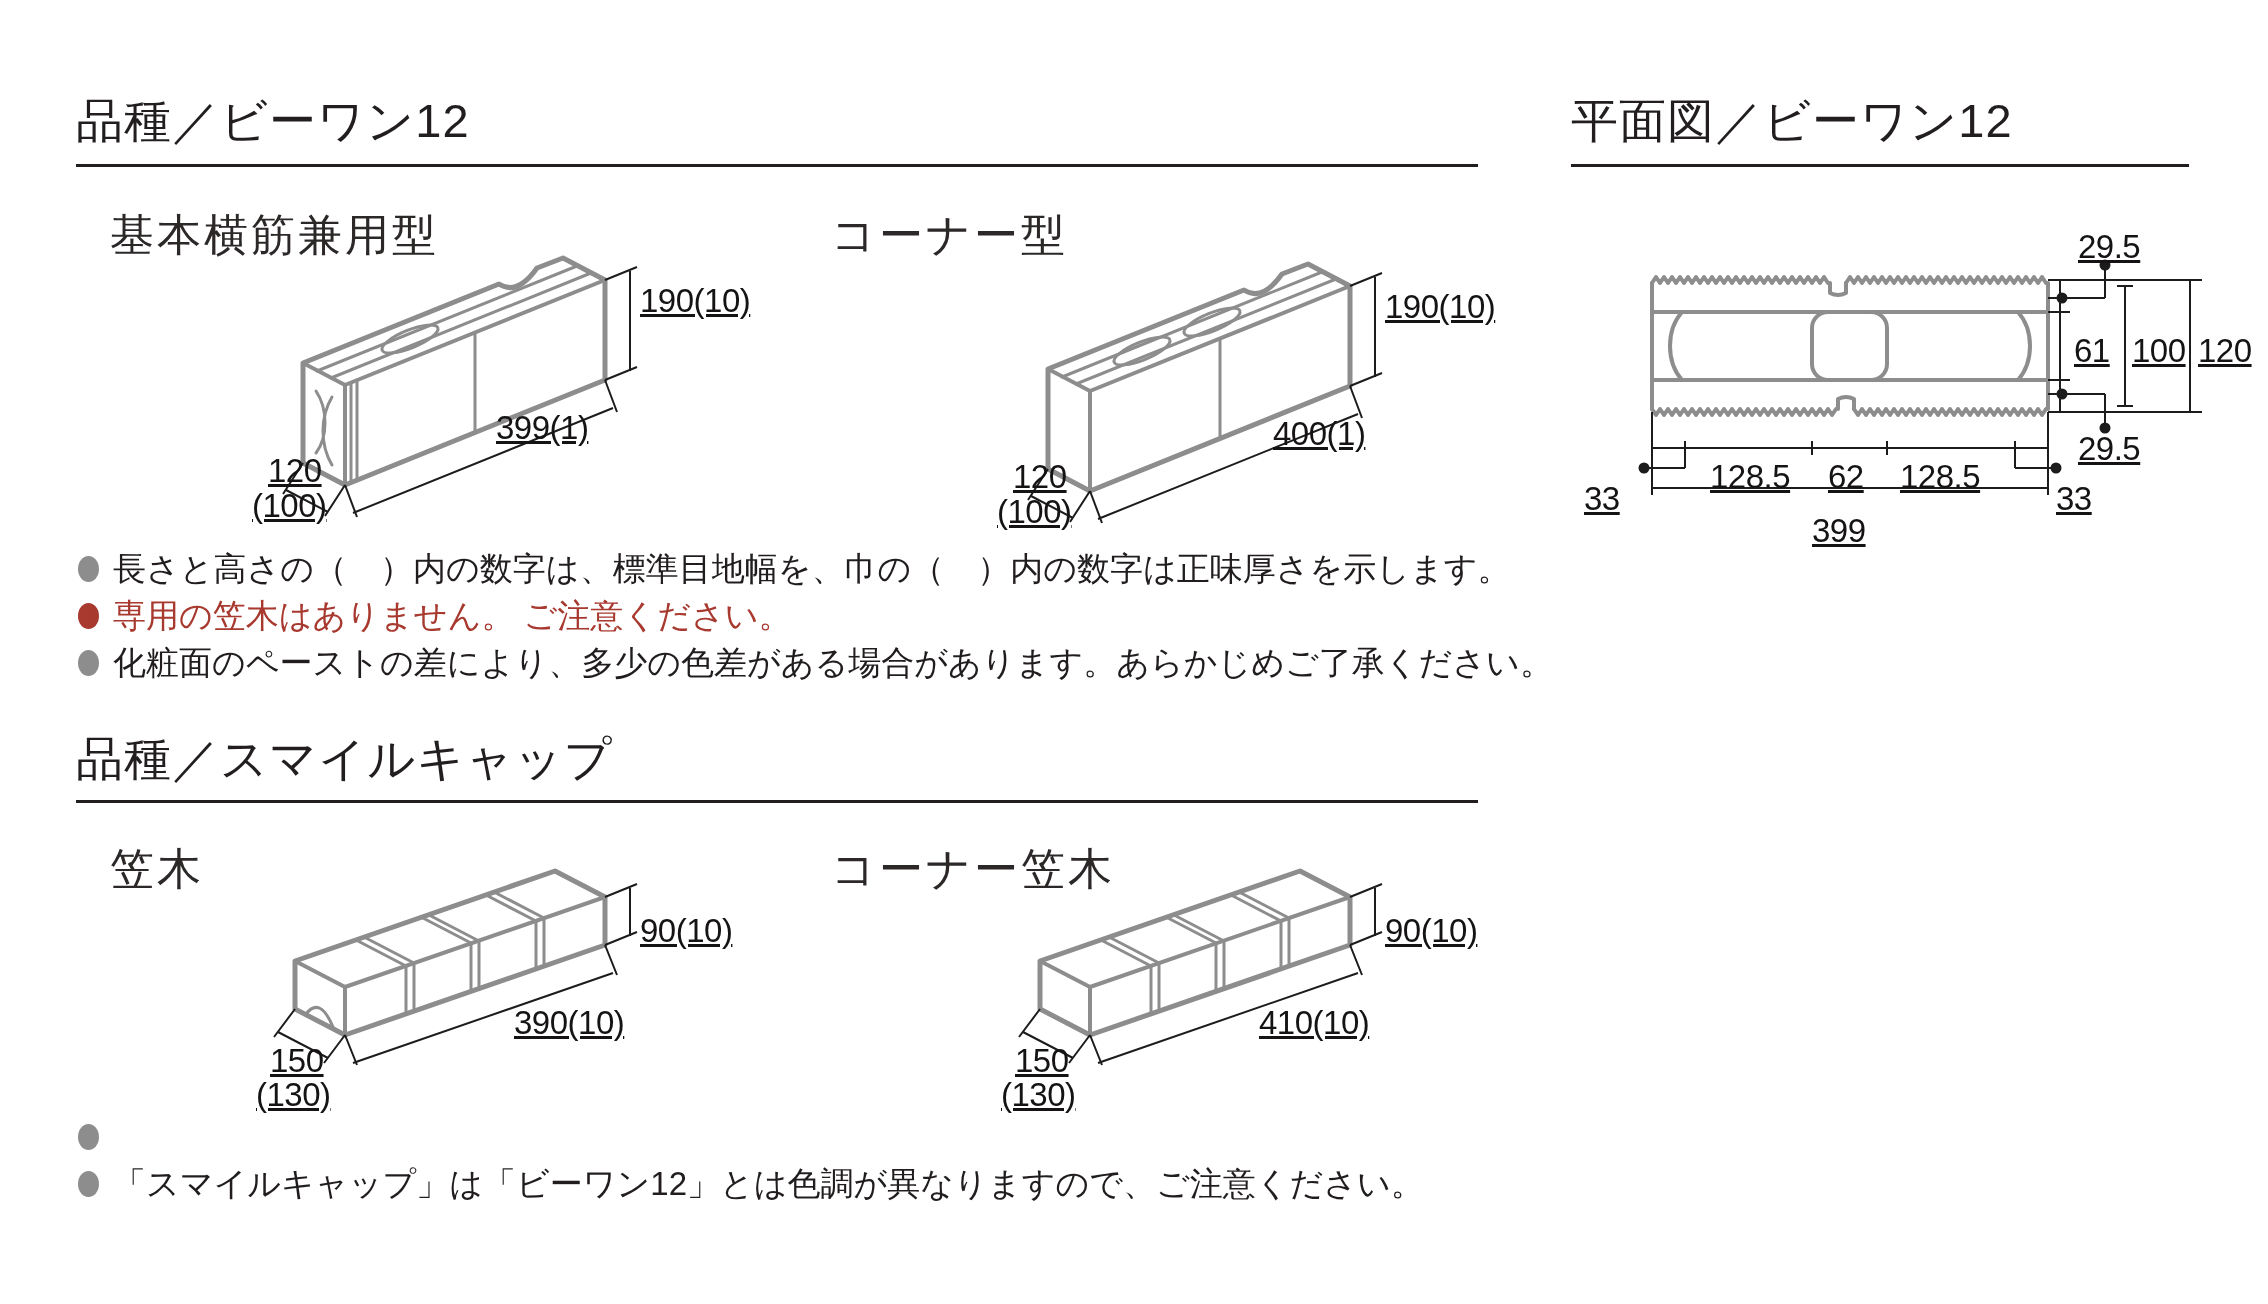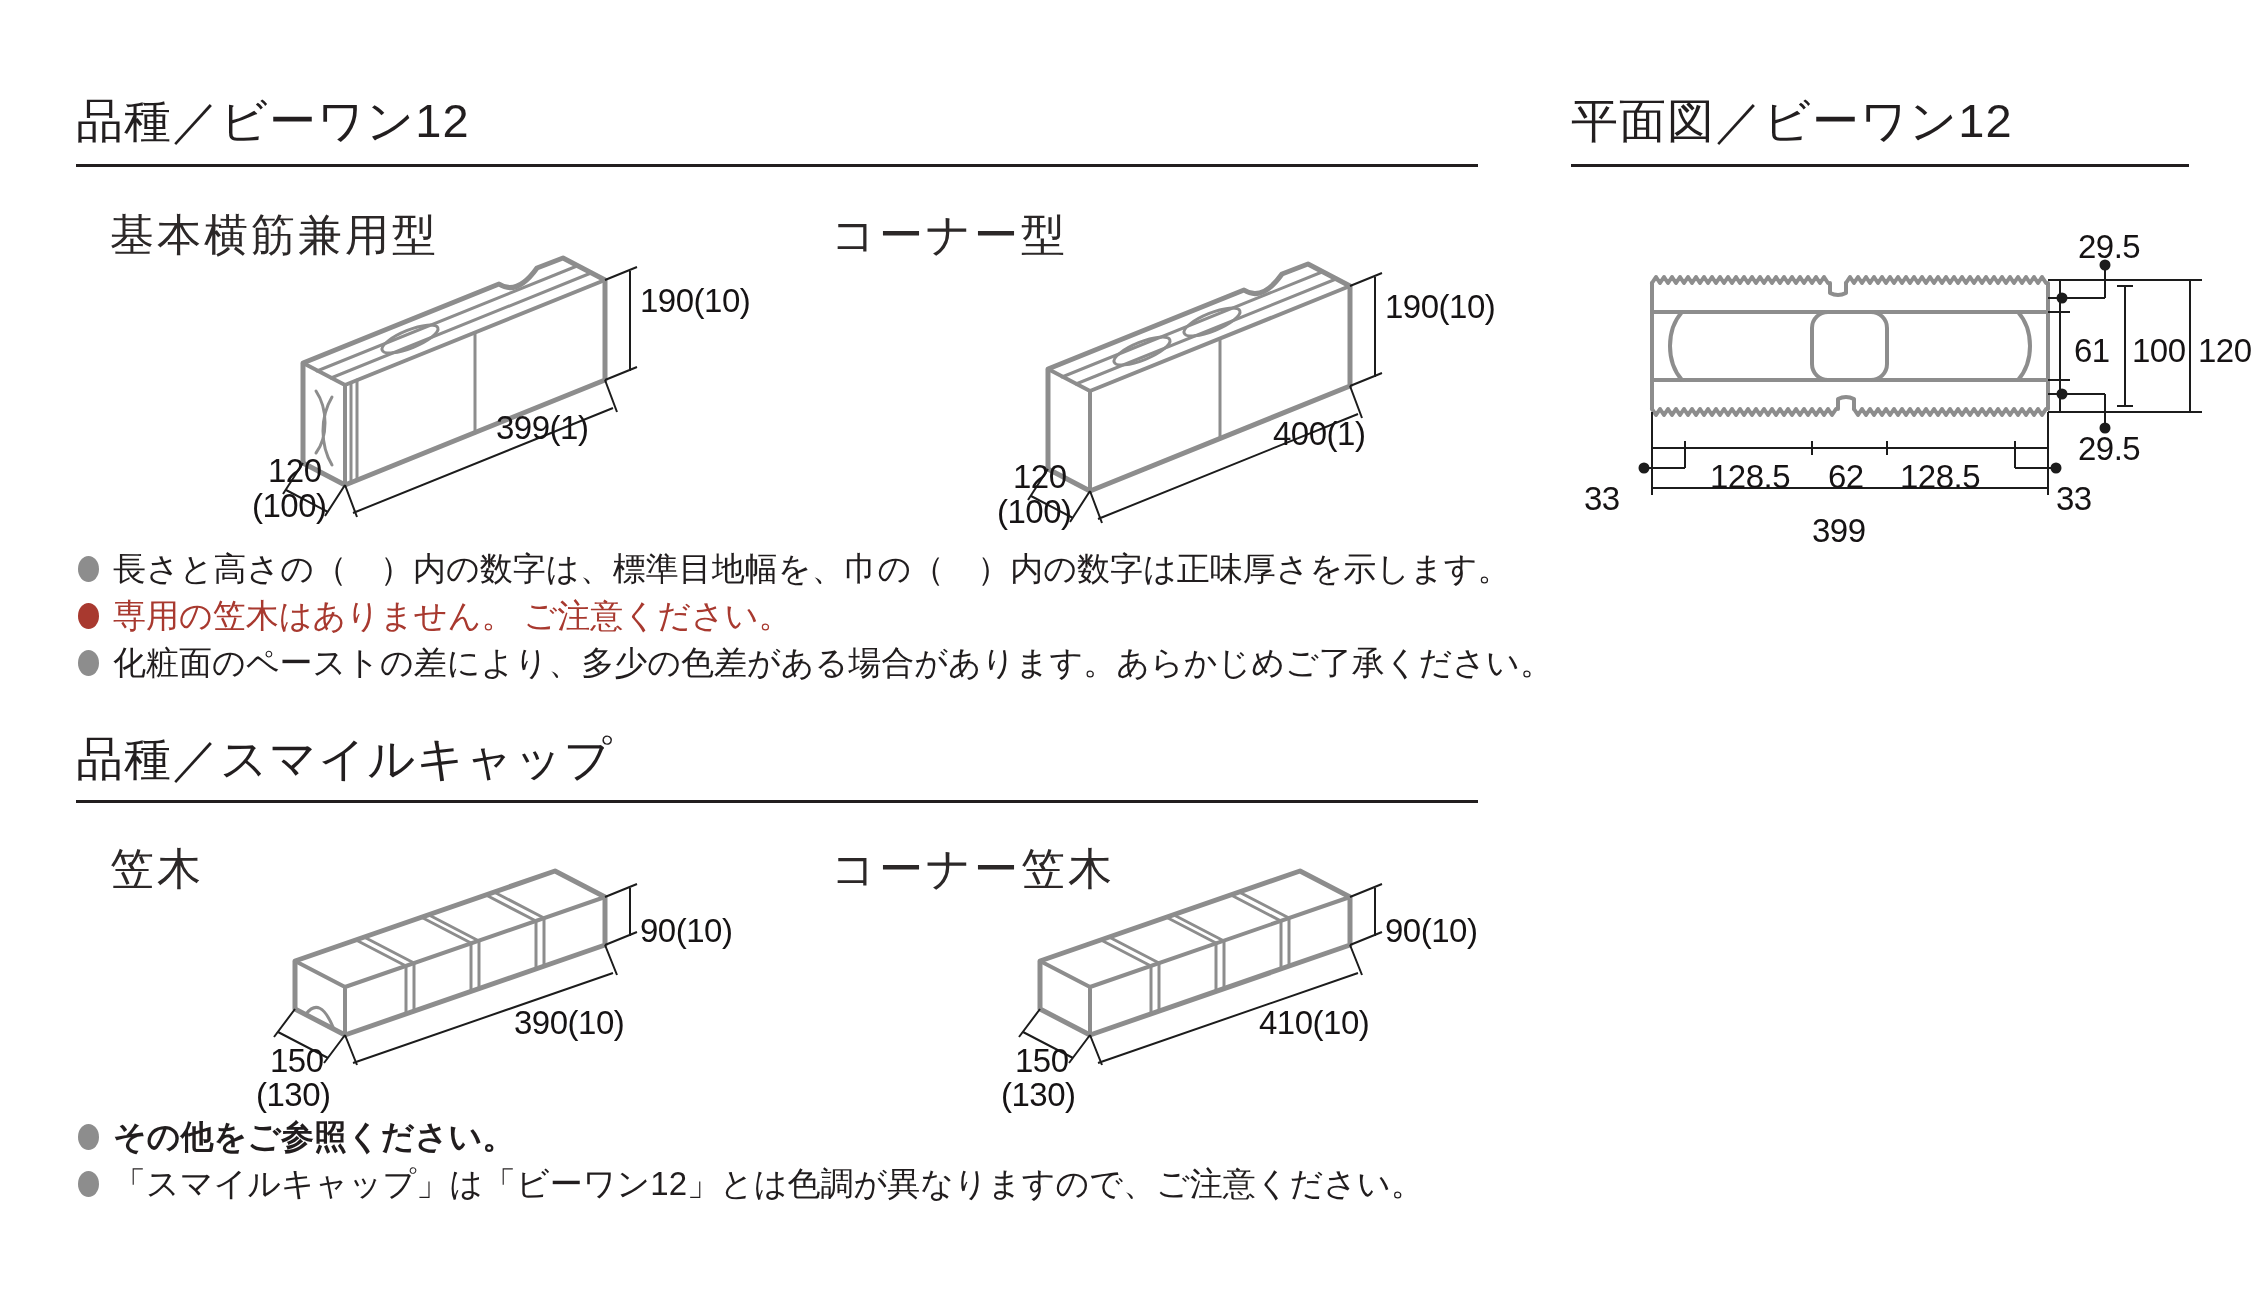--- a/index.html
+++ b/index.html
@@ -13,20 +13,21 @@
     letter-spacing:1px;white-space:nowrap;
   }
   .rule{position:absolute;height:3px;background:#221e1f;}
   .variant{
     position:absolute;font-size:44px;font-weight:400;color:#2c2828;
     letter-spacing:3px;white-space:nowrap;margin-left:34px;
   }
   .dim{
     position:absolute;font-size:33px;color:#161314;white-space:nowrap;
     letter-spacing:-0.5px;
+    text-decoration:underline;
   }
   .note{
     position:absolute;font-size:33px;color:#211d1e;white-space:nowrap;
     display:flex;align-items:center;height:40px;
   }
   .note .b{
     width:21px;height:26px;border-radius:50%;margin-right:14px;
     background:#8d8d8d;flex:0 0 auto;
   }
   .note.red{color:#a8392f;}
@@ -145,21 +146,20 @@
 <div class="dim" style="left:514px;top:1004px">390(10)</div>
 <div class="dim" style="left:270px;top:1042px">150</div>
 <div class="dim" style="left:256px;top:1076px">(130)</div>
 <div class="dim" style="left:1385px;top:912px">90(10)</div>
 <div class="dim" style="left:1259px;top:1004px">410(10)</div>
 <div class="dim" style="left:1015px;top:1042px">150</div>
 <div class="dim" style="left:1001px;top:1076px">(130)</div>
 
 <div class="note" style="left:78px;top:1117px">
   <span class="b"></span>
-  <span class="em">その他をご参照ください。</span>
 </div>
 <div class="note" style="left:78px;top:1164px">
   <span class="b"></span>
   <span>「スマイルキャップ」は「ビーワン12」とは色調が異なりますので、ご注意ください。</span>
 </div>
 
 <div class="sec-title" style="left:1571px;top:90px">平面図／ビーワン12</div>
 <div class="rule" style="left:1571px;top:164px;width:618px"></div>
 
 <svg style="left:1570px;top:200px" width="698" height="330" viewBox="0 0 698 330">

